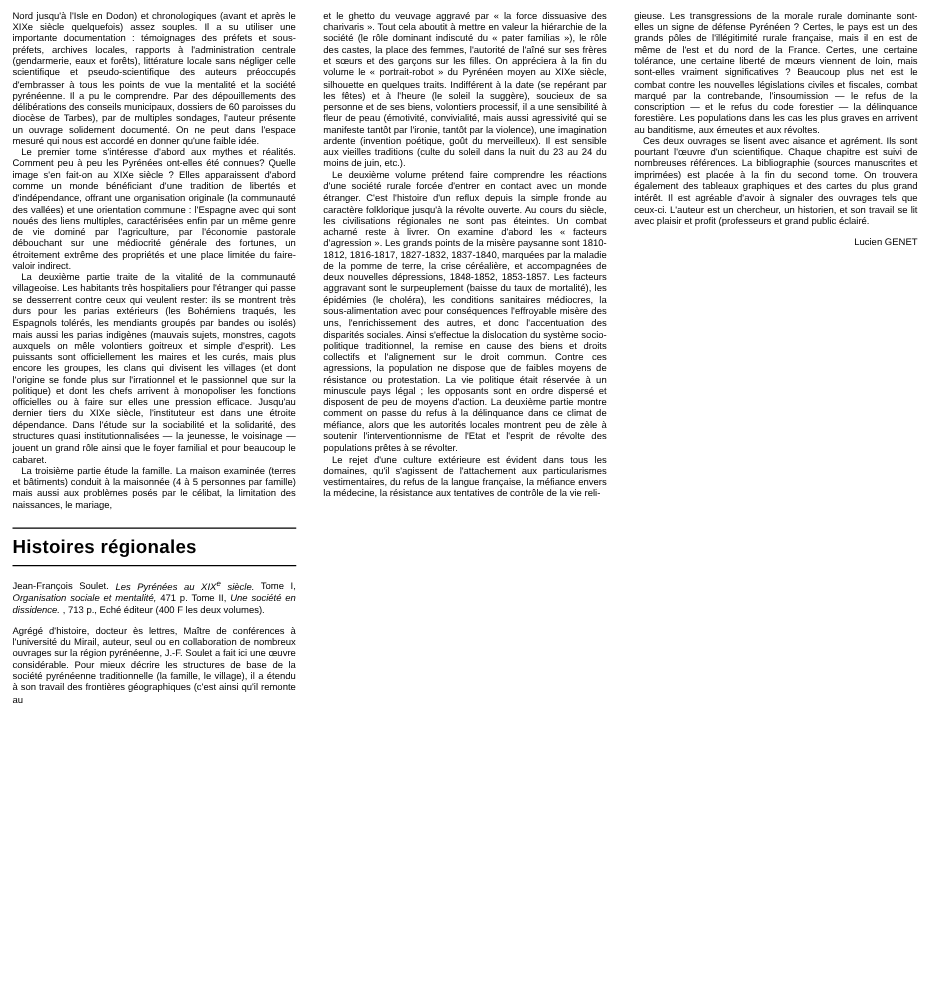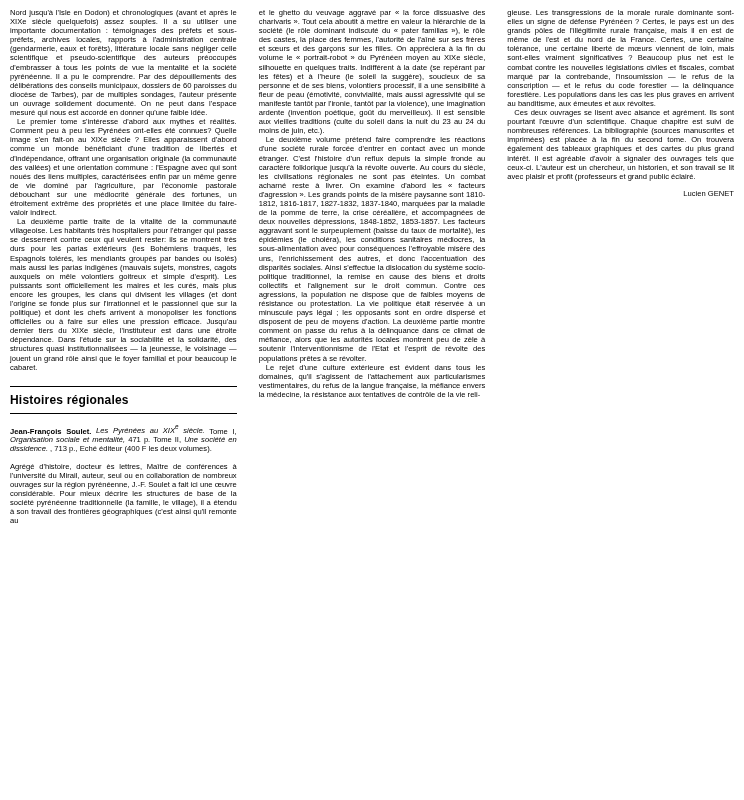--- a/index.html
+++ b/index.html
@@ -37,60 +37,61 @@
     line-height: 9.1px;
     text-align: justify;
     text-justify: inter-word;
     hyphens: auto;
     -webkit-hyphens: auto;
   }
   p.body + p.body {
     text-indent: 7px;
   }
   .section-title {
-    font-size: 12px;
+    font-size: 15px;
     font-weight: bold;
     margin: 11px 0 3px 0;
     letter-spacing: 0.2px;
   }
   .section-title-wrap {
     border-top: 1px solid #000;
     border-bottom: 1px solid #000;
     padding: 6px 0 6px 0;
     margin: 14px 0 9px 0;
   }
   .section-title-wrap .section-title {
     margin: 0;
   }
   .ref {
     font-size: 7.6px;
     line-height: 9.1px;
     text-align: justify;
     margin: 0 0 8px 0;
   }
-  .ref b { font-weight: bold; }
+  .ref b { font-weight: normal; }
   .ref i { font-style: italic; }
   .signature {
     font-size: 7.6px;
     line-height: 9.1px;
     text-align: right;
     margin-top: 8px;
     font-style: normal;
   }
 </style>
 </head>
 <body>
 
 <div class="page">
   <div class="columns">
 
     <div class="col">
       <p class="body">Nord jusqu'à l'Isle en Dodon) et chronologiques (avant et après le XIXe siècle quelquefois) assez souples. Il a su utiliser une importante documentation : témoignages des préfets et sous-préfets, archives locales, rapports à l'administration centrale (gendarmerie, eaux et forêts), littérature locale sans négliger celle scientifique et pseudo-scientifique des auteurs préoccupés d'embrasser à tous les points de vue la mentalité et la société pyrénéenne. Il a pu le comprendre. Par des dépouillements des délibérations des conseils municipaux, dossiers de 60 paroisses du diocèse de Tarbes), par de multiples sondages, l'auteur présente un ouvrage solidement documenté. On ne peut dans l'espace mesuré qui nous est accordé en donner qu'une faible idée.</p>
       <p class="body">Le premier tome s'intéresse d'abord aux mythes et réalités. Comment peu à peu les Pyrénées ont-elles été connues? Quelle image s'en fait-on au XIXe siècle ? Elles apparaissent d'abord comme un monde bénéficiant d'une tradition de libertés et d'indépendance, offrant une organisation originale (la communauté des vallées) et une orientation commune : l'Espagne avec qui sont noués des liens multiples, caractérisées enfin par un même genre de vie dominé par l'agriculture, par l'économie pastorale débouchant sur une médiocrité générale des fortunes, un étroitement extrême des propriétés et une place limitée du faire-valoir indirect.</p>
       <p class="body">La deuxième partie traite de la vitalité de la communauté villageoise. Les habitants très hospitaliers pour l'étranger qui passe se desserrent contre ceux qui veulent rester: ils se montrent très durs pour les parias extérieurs (les Bohémiens traqués, les Espagnols tolérés, les mendiants groupés par bandes ou isolés) mais aussi les parias indigènes (mauvais sujets, monstres, cagots auxquels on mêle volontiers goitreux et simple d'esprit). Les puissants sont officiellement les maires et les curés, mais plus encore les groupes, les clans qui divisent les villages (et dont l'origine se fonde plus sur l'irrationnel et le passionnel que sur la politique) et dont les chefs arrivent à monopoliser les fonctions officielles ou à faire sur elles une pression efficace. Jusqu'au dernier tiers du XIXe siècle, l'instituteur est dans une étroite dépendance. Dans l'étude sur la sociabilité et la solidarité, des structures quasi institutionnalisées — la jeunesse, le voisinage — jouent un grand rôle ainsi que le foyer familial et pour beaucoup le cabaret.</p>
+      <p class="body">La troisième partie étude la famille. La maison examinée (terres et bâtiments) conduit à la maisonnée (4 à 5 personnes par famille) mais aussi aux problèmes posés par le célibat, la limitation des naissances, le mariage,</p>
 
       <div class="section-title-wrap">
         <div class="section-title">Histoires régionales</div>
       </div>
 
       <div class="ref">
         <span><b>Jean-François Soulet.</b> <i>Les Pyrénées au XIX<sup>e</sup> siècle.</i> Tome I, <i>Organisation sociale et mentalité,</i> 471 p. Tome II, <i>Une société en dissidence.</i> , 713 p., Eché éditeur (400 F les deux volumes).</span>
       </div>
 
       <p class="body">Agrégé d'histoire, docteur ès lettres, Maître de conférences à l'université du Mirail, auteur, seul ou en collaboration de nombreux ouvrages sur la région pyrénéenne, J.-F. Soulet a fait ici une œuvre considérable. Pour mieux décrire les structures de base de la société pyrénéenne traditionnelle (la famille, le village), il a étendu à son travail des frontières géographiques (c'est ainsi qu'il remonte au</p>

